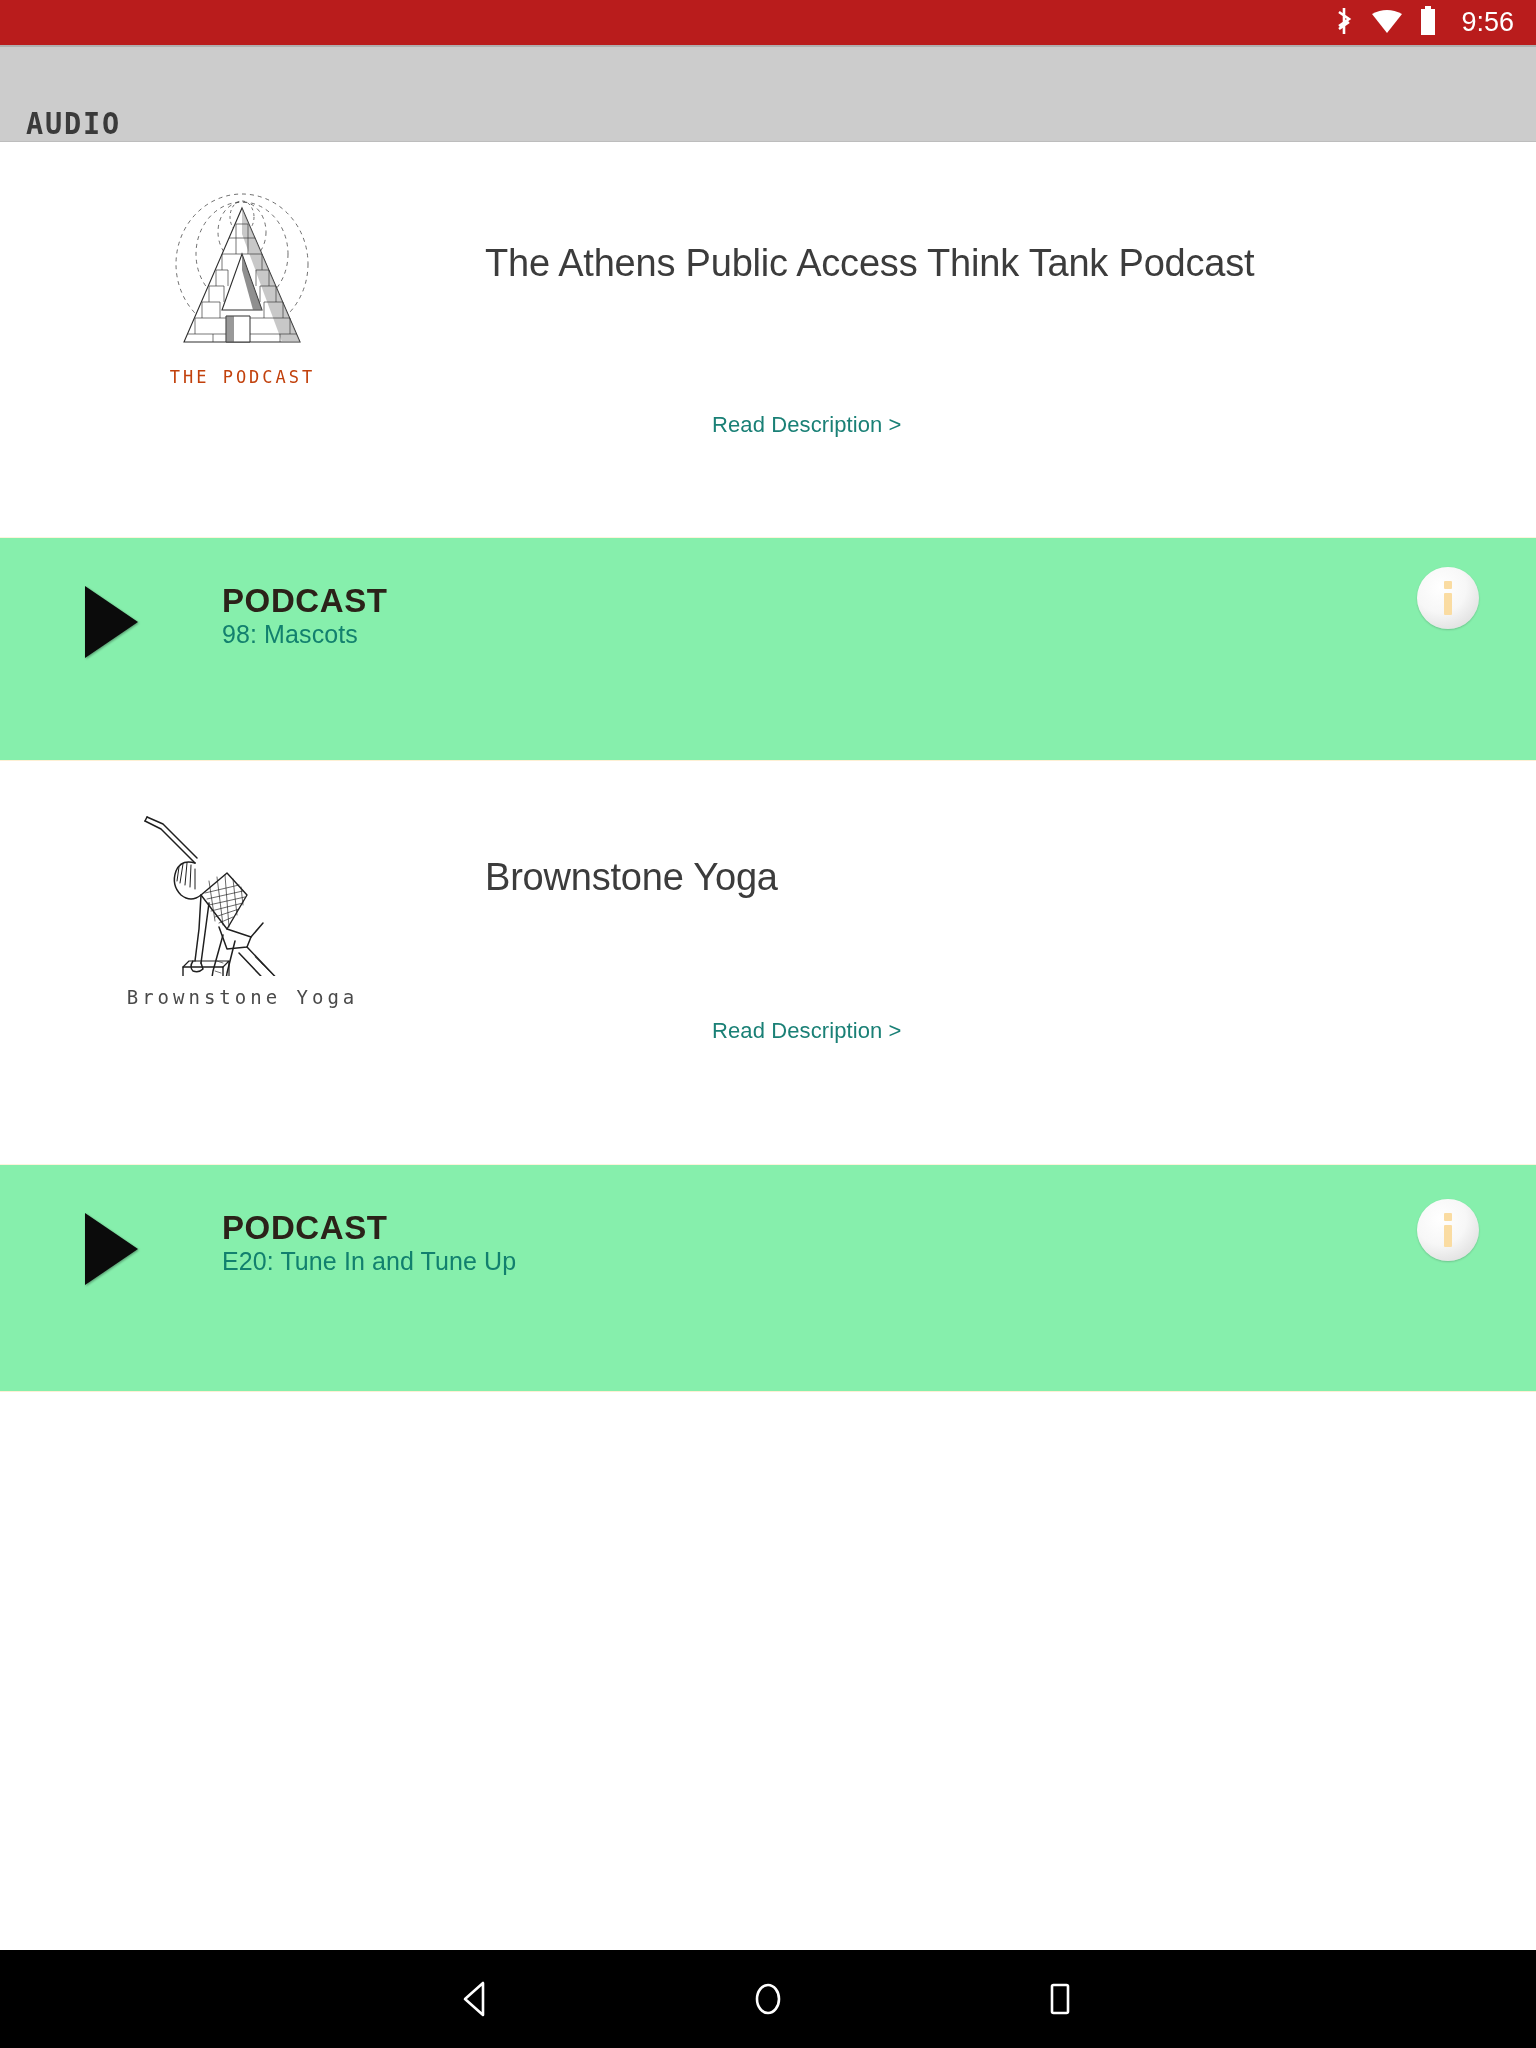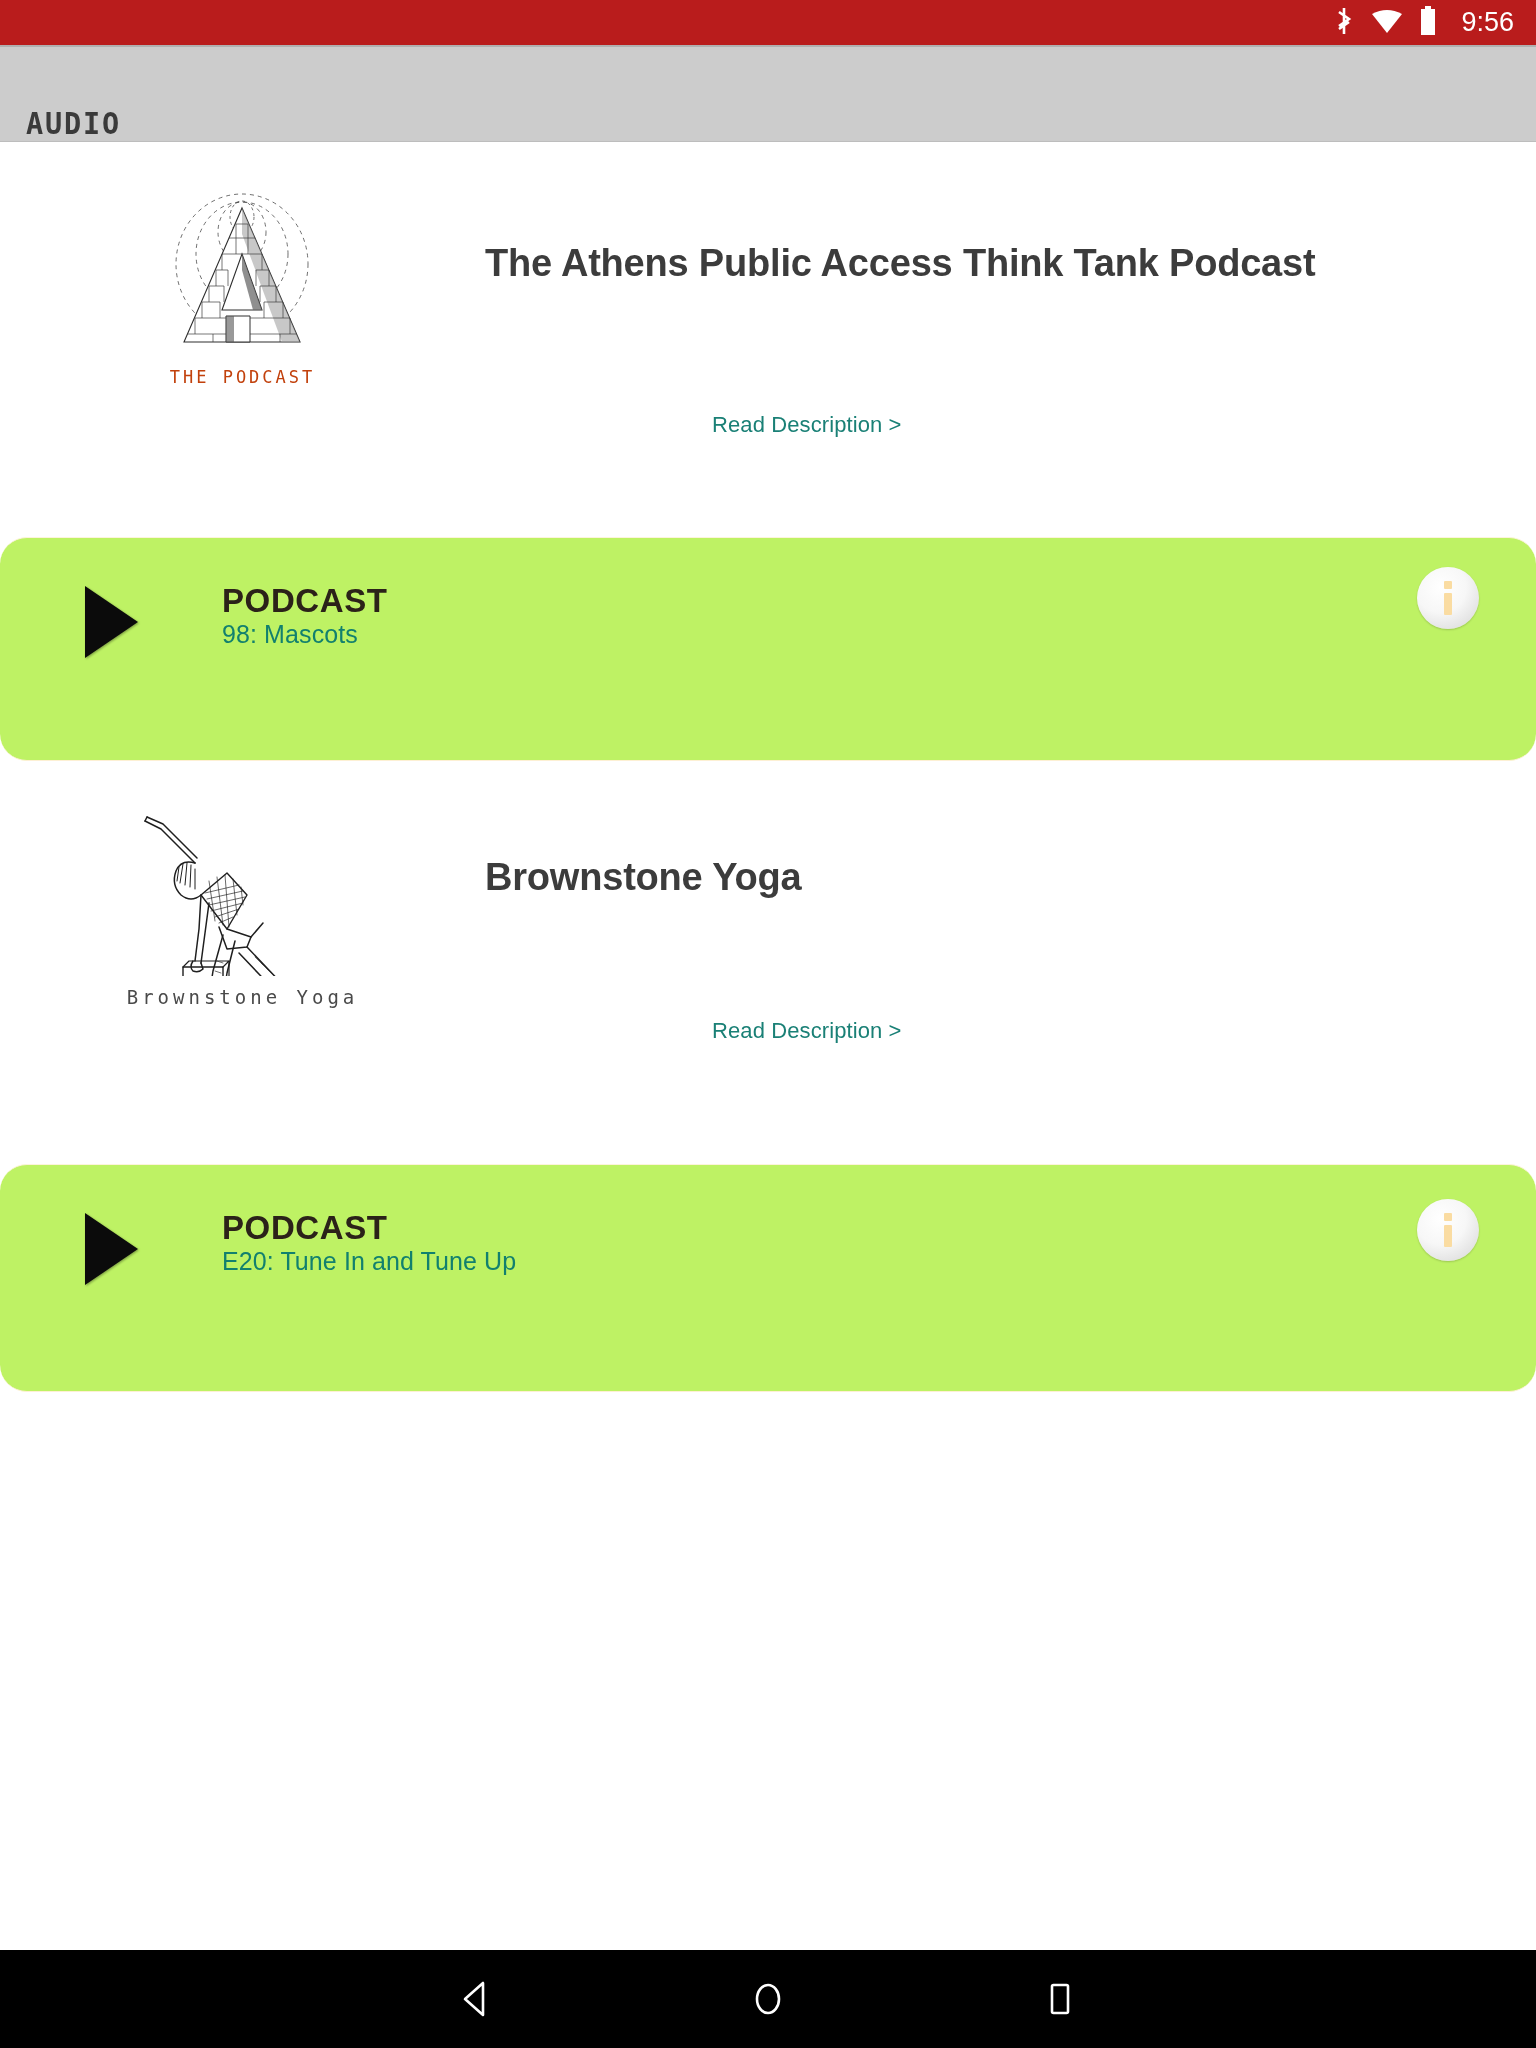--- a/index.html
+++ b/index.html
@@ -87,48 +87,47 @@
     flex:1 1 auto;
     display:flex;
     flex-direction:column;
     position:relative;
     height:100%;
   }
 
   .show-title {
     font-size:38px;
     color:#3c3c3c;
-    font-weight:700;
+    font-weight:400;
     margin-top:55px;
     letter-spacing:-0.2px;
   }
   .first .show-title { margin-top:60px; }
   .second .show-title { margin-top:55px; }
 
   .read-desc {
     position:absolute;
     left:227px;
     color:#1a8076;
     font-size:22px;
     letter-spacing:0.1px;
     cursor:pointer;
   }
   .first .read-desc { top:230px; }
   .second .read-desc { top:217px; }
 
   
   .podcast-band {
-    background:#bef264;
+    background:#86efac;
     border-top:1px solid #fdf3dc;
     border-bottom:1px solid #fdf0d4;
     position:relative;
     display:flex;
     align-items:flex-start;
     padding-top:42px;
-    border-radius:27px;
   }
   .podcast-band.band-1 { height:224px; }
   .podcast-band.band-2 { height:228px; }
 
   .play-wrap {
     width:222px;
     display:flex;
     justify-content:center;
     padding-top:6px;
   }

